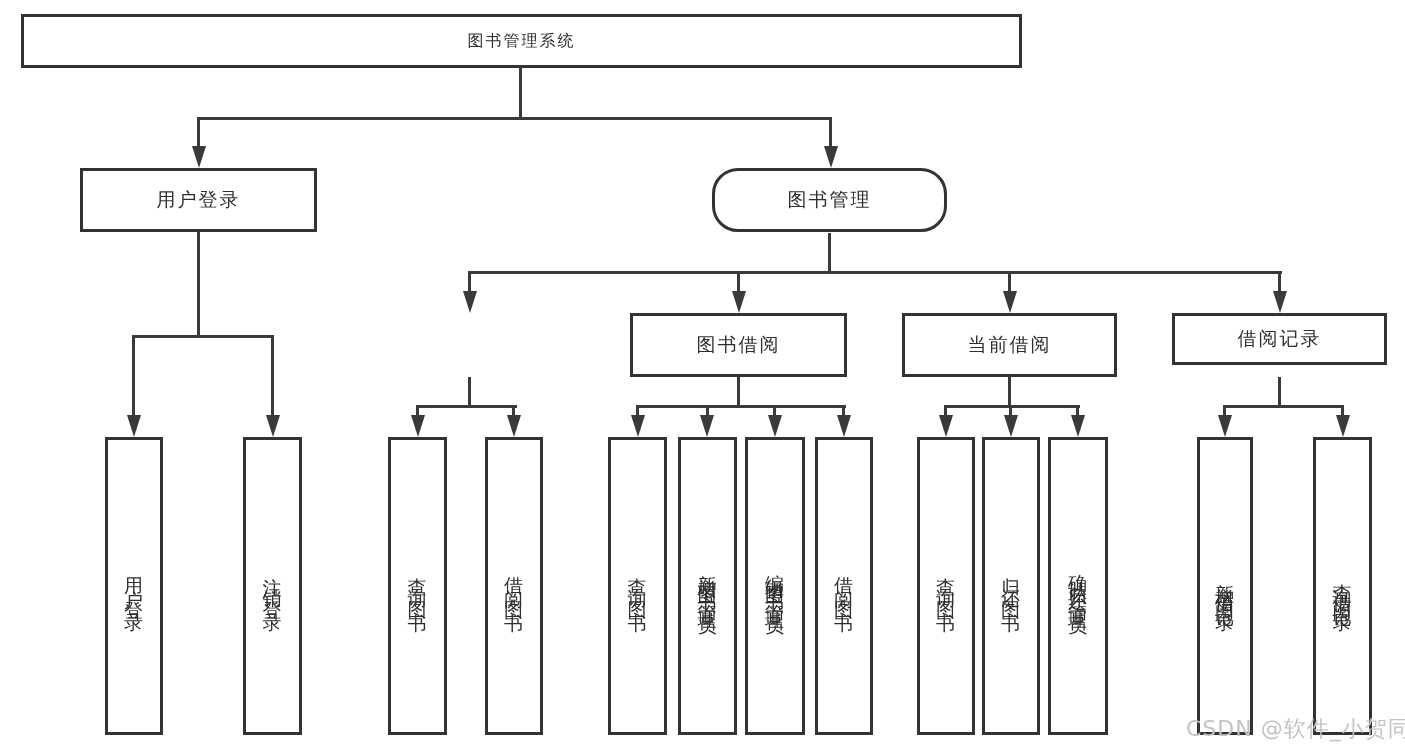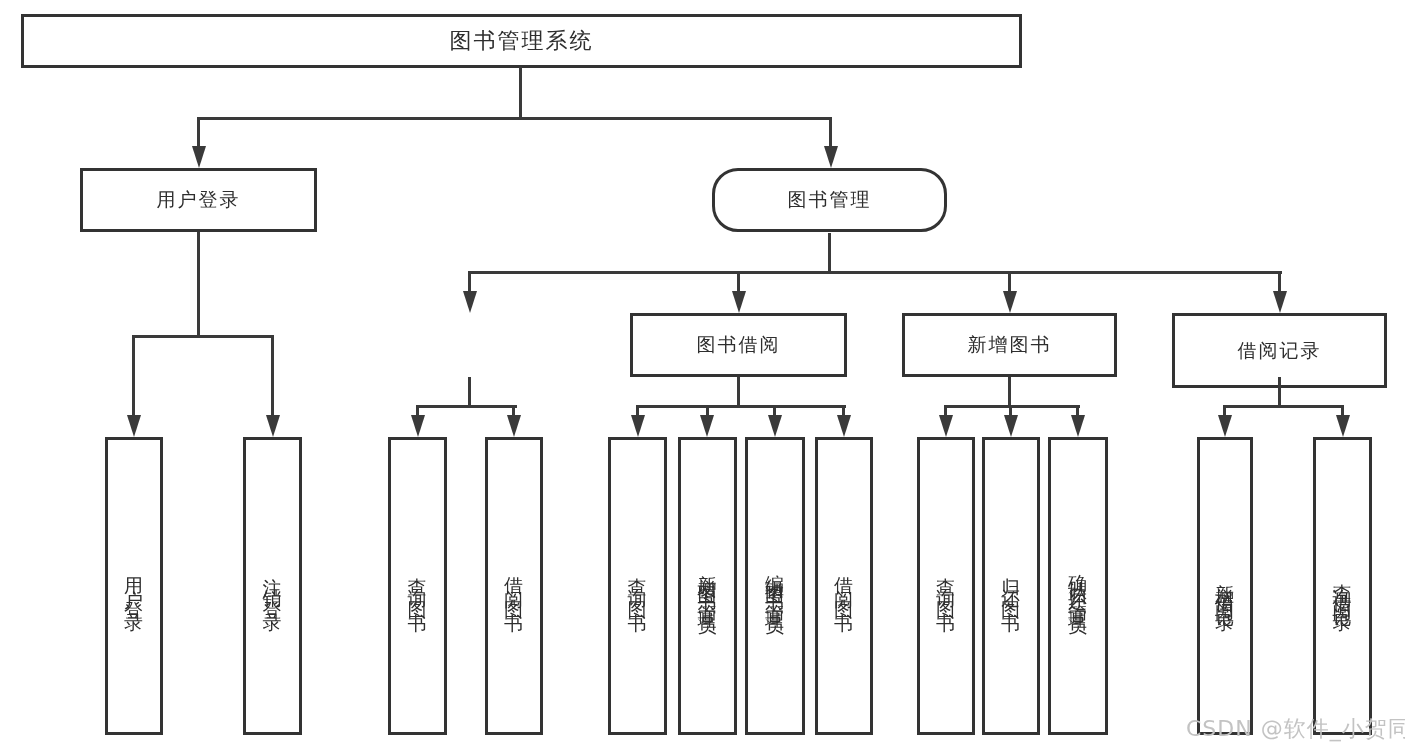--- a/index.html
+++ b/index.html
@@ -20,21 +20,21 @@
   }
   .node{
     position:absolute;
     border:3px solid var(--border);
     background:#fff;
     box-sizing:border-box;
     display:flex;align-items:center;justify-content:center;
     color:var(--text);
   }
   .h-node{font-size:19px;letter-spacing:2px;white-space:nowrap;}
-  .root-node{font-size:22px;}
+  .root-node{font-size:16px;}
   .v-node span{
     writing-mode:vertical-rl;
     text-orientation:mixed;
     font-size:19px;
     letter-spacing:12px;
     line-height:1;
   }
   .v-node.long span{letter-spacing:6px;}
   .vl{position:absolute;width:3px;background:var(--line);}
   .hl{position:absolute;height:3px;background:var(--line);}
@@ -92,23 +92,23 @@
   <div class="arrow" style="left:732px;top:291px;"></div>
   <div class="vl" style="left:1008px;top:271px;height:24px;"></div>
   <div class="arrow" style="left:1003px;top:291px;"></div>
   <div class="vl" style="left:1278px;top:271px;height:24px;"></div>
   <div class="arrow" style="left:1273px;top:291px;"></div>
 
   <div class="node h-node" style="left:630px;top:313px;width:217px;height:64px;justify-content:center;">
     <span>图书借阅</span>
   </div>
   <div class="node h-node" style="left:902px;top:313px;width:215px;height:64px;">
-    <span>新增图书</span>
+    <span>当前借阅</span>
   </div>
-  <div class="node h-node" style="left:1172px;top:313px;width:215px;height:75px;">
+  <div class="node h-node" style="left:1172px;top:313px;width:215px;height:52px;">
     <span>借阅记录</span>
   </div>
 
   <div class="vl" style="left:468px;top:377px;height:31px;"></div>
   <div class="hl" style="left:416px;top:405px;width:101px;"></div>
   <div class="vl" style="left:416px;top:405px;height:12px;"></div>
   <div class="arrow" style="left:411px;top:415px;"></div>
   <div class="vl" style="left:512px;top:405px;height:12px;"></div>
   <div class="arrow" style="left:507px;top:415px;"></div>
 

